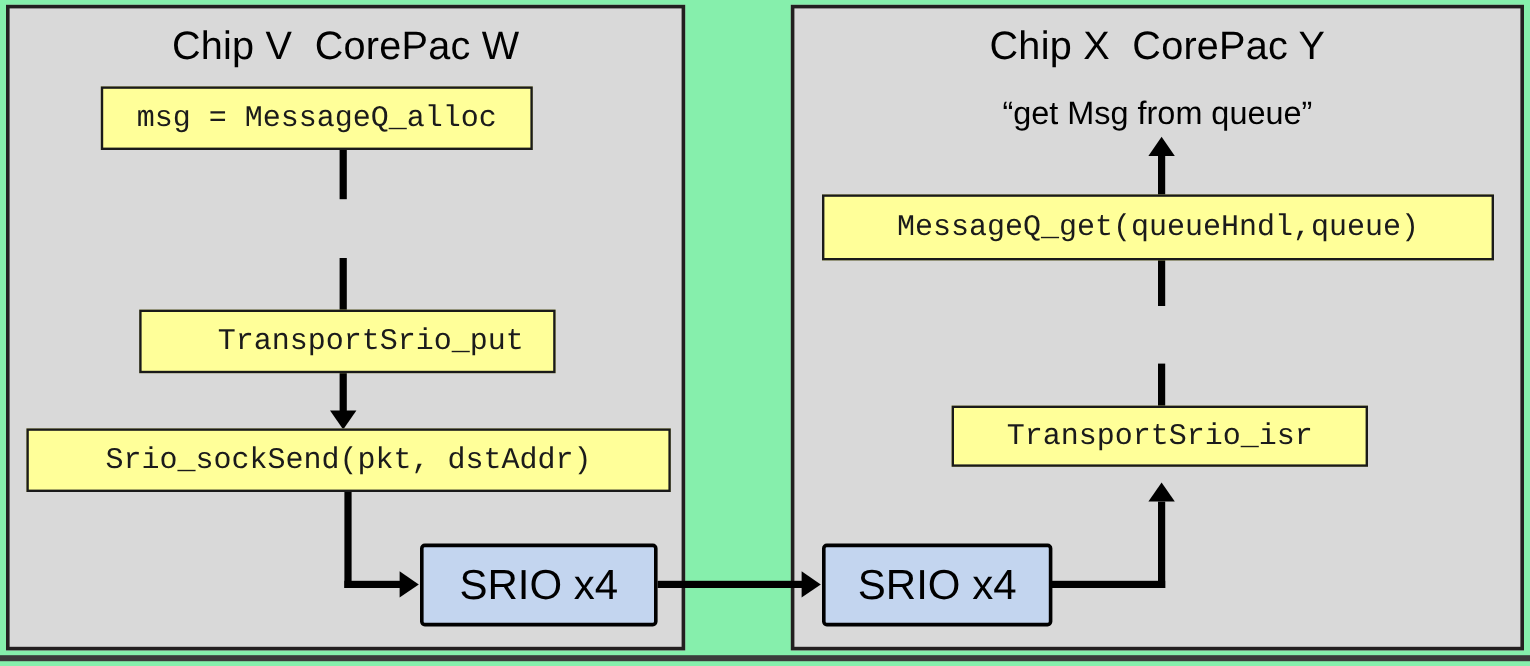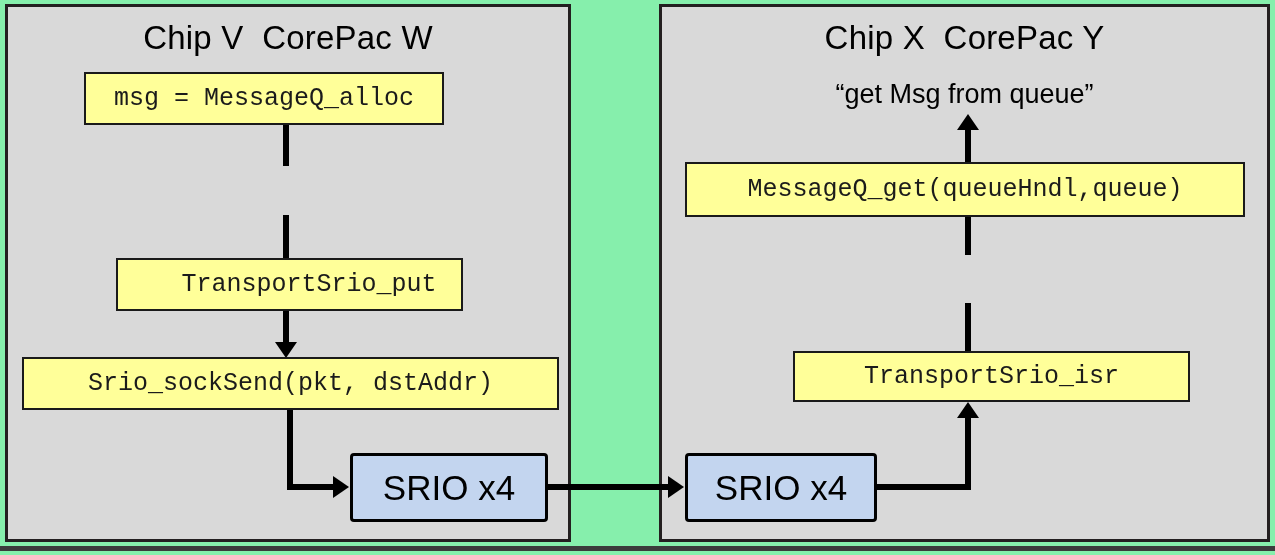--- a/index.html
+++ b/index.html
@@ -172,19 +172,19 @@
   <div class="conn conn-v" style="left:965px; top:303px; height:50px;"></div>
 
   <div class="conn conn-v" style="left:965px; top:215px; height:40px;"></div>
 
   <div class="conn conn-v" style="left:965px; top:130px; height:38px;"></div>
   <div class="arrow-head arrow-up" style="left:957px; top:114px;"></div>
 
   <div class="code-box" style="left:685px; top:162px; width:560px; height:55px;">MessageQ_get(queueHndl,queue)</div>
 
 
-  <div class="code-box" style="left:793px; top:351px; width:397px; height:51px;">TransportSrio_isr</div>
+  <div class="code-box" style="left:793px; top:338px; width:347px; height:51px;">TransportSrio_isr</div>
 
   <div class="srio-box" style="left:685px; top:453px; width:192px; height:69px;">SRIO x4</div>
 
   <div id="bottom-rule"></div>
 
 </div>
 
 </body></html>

